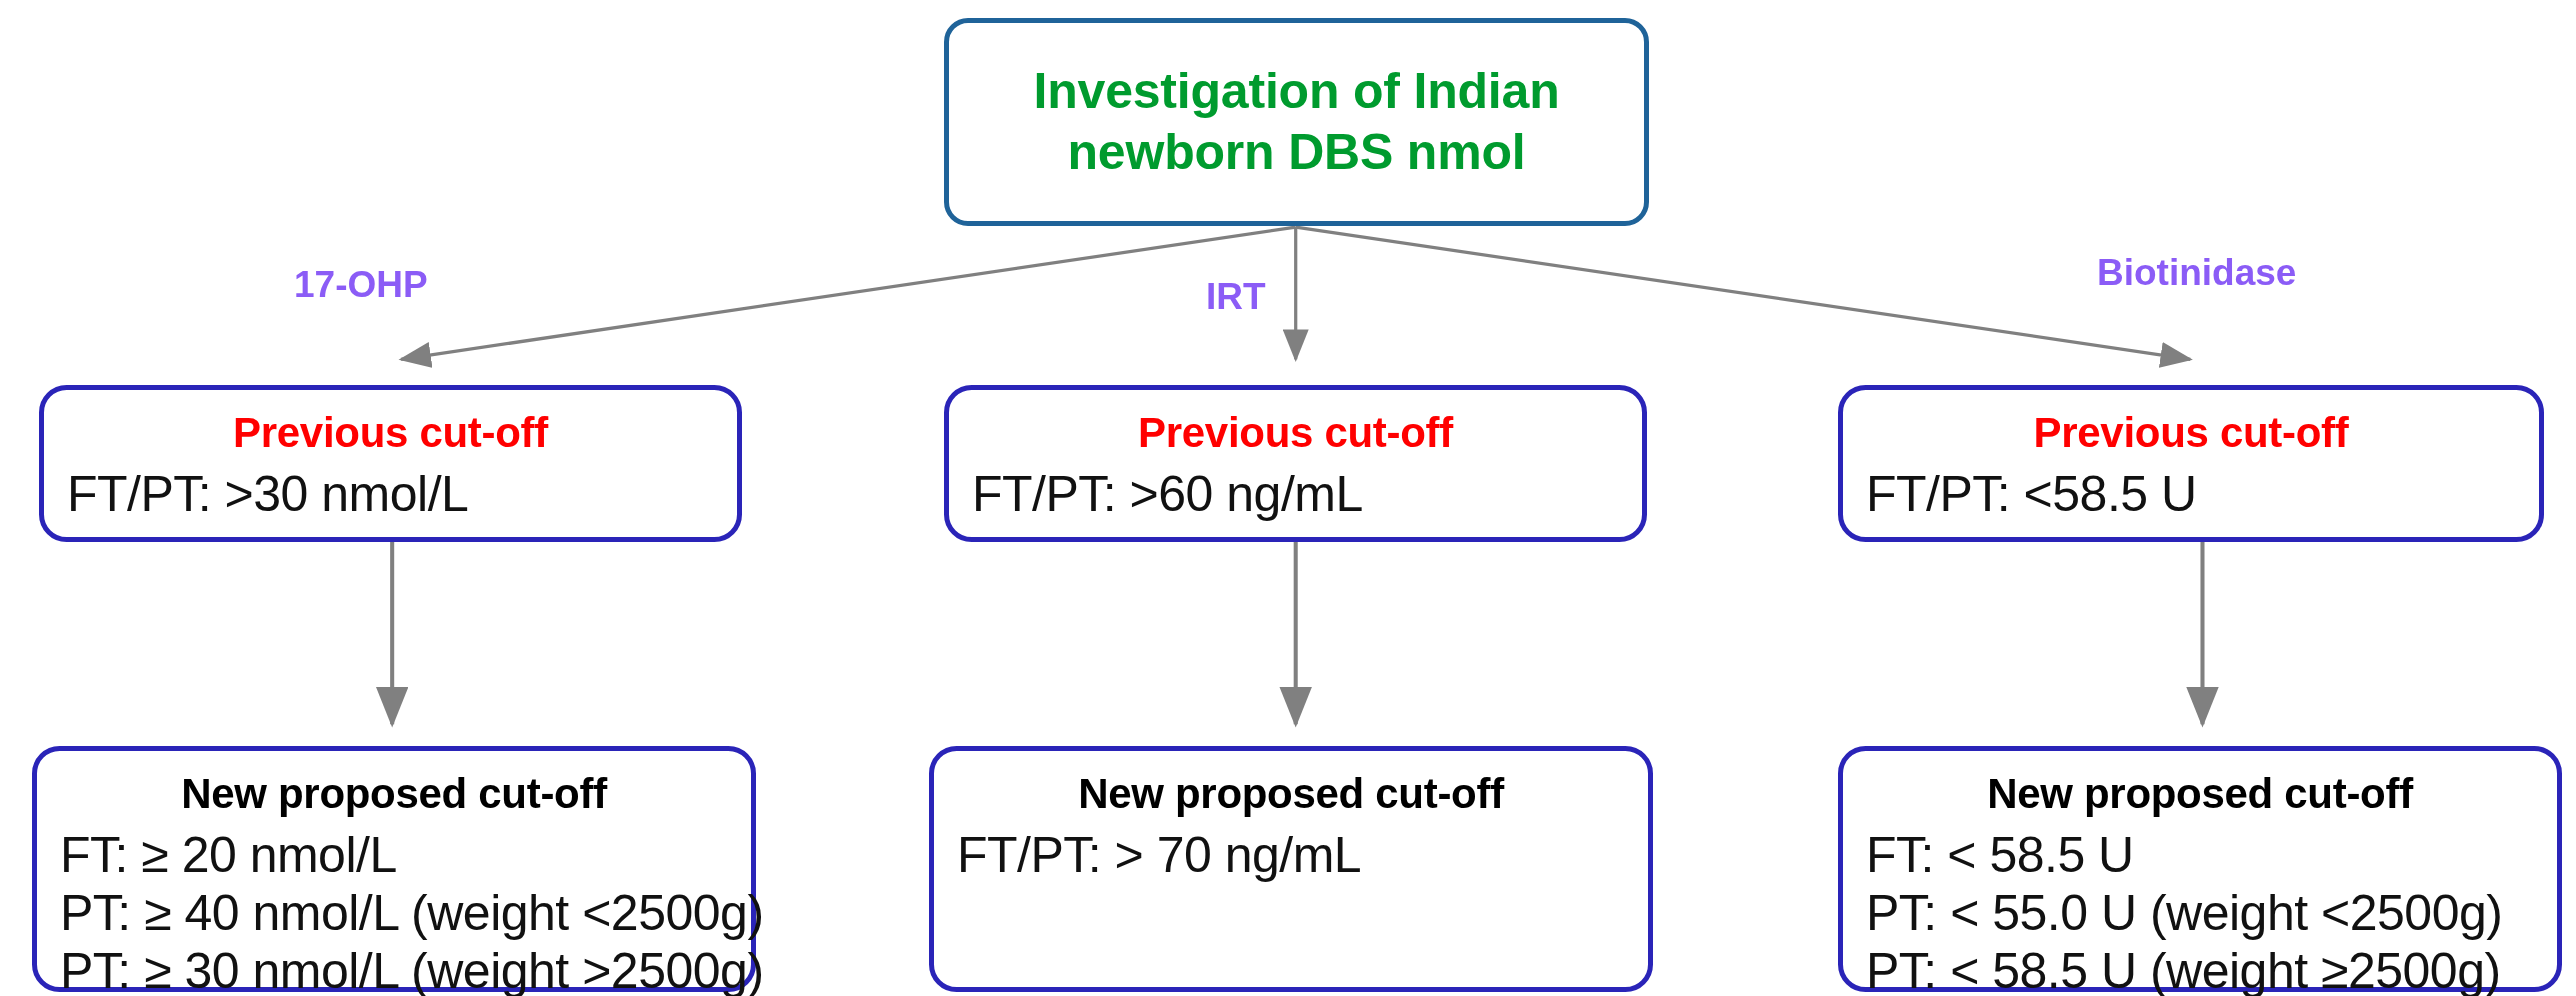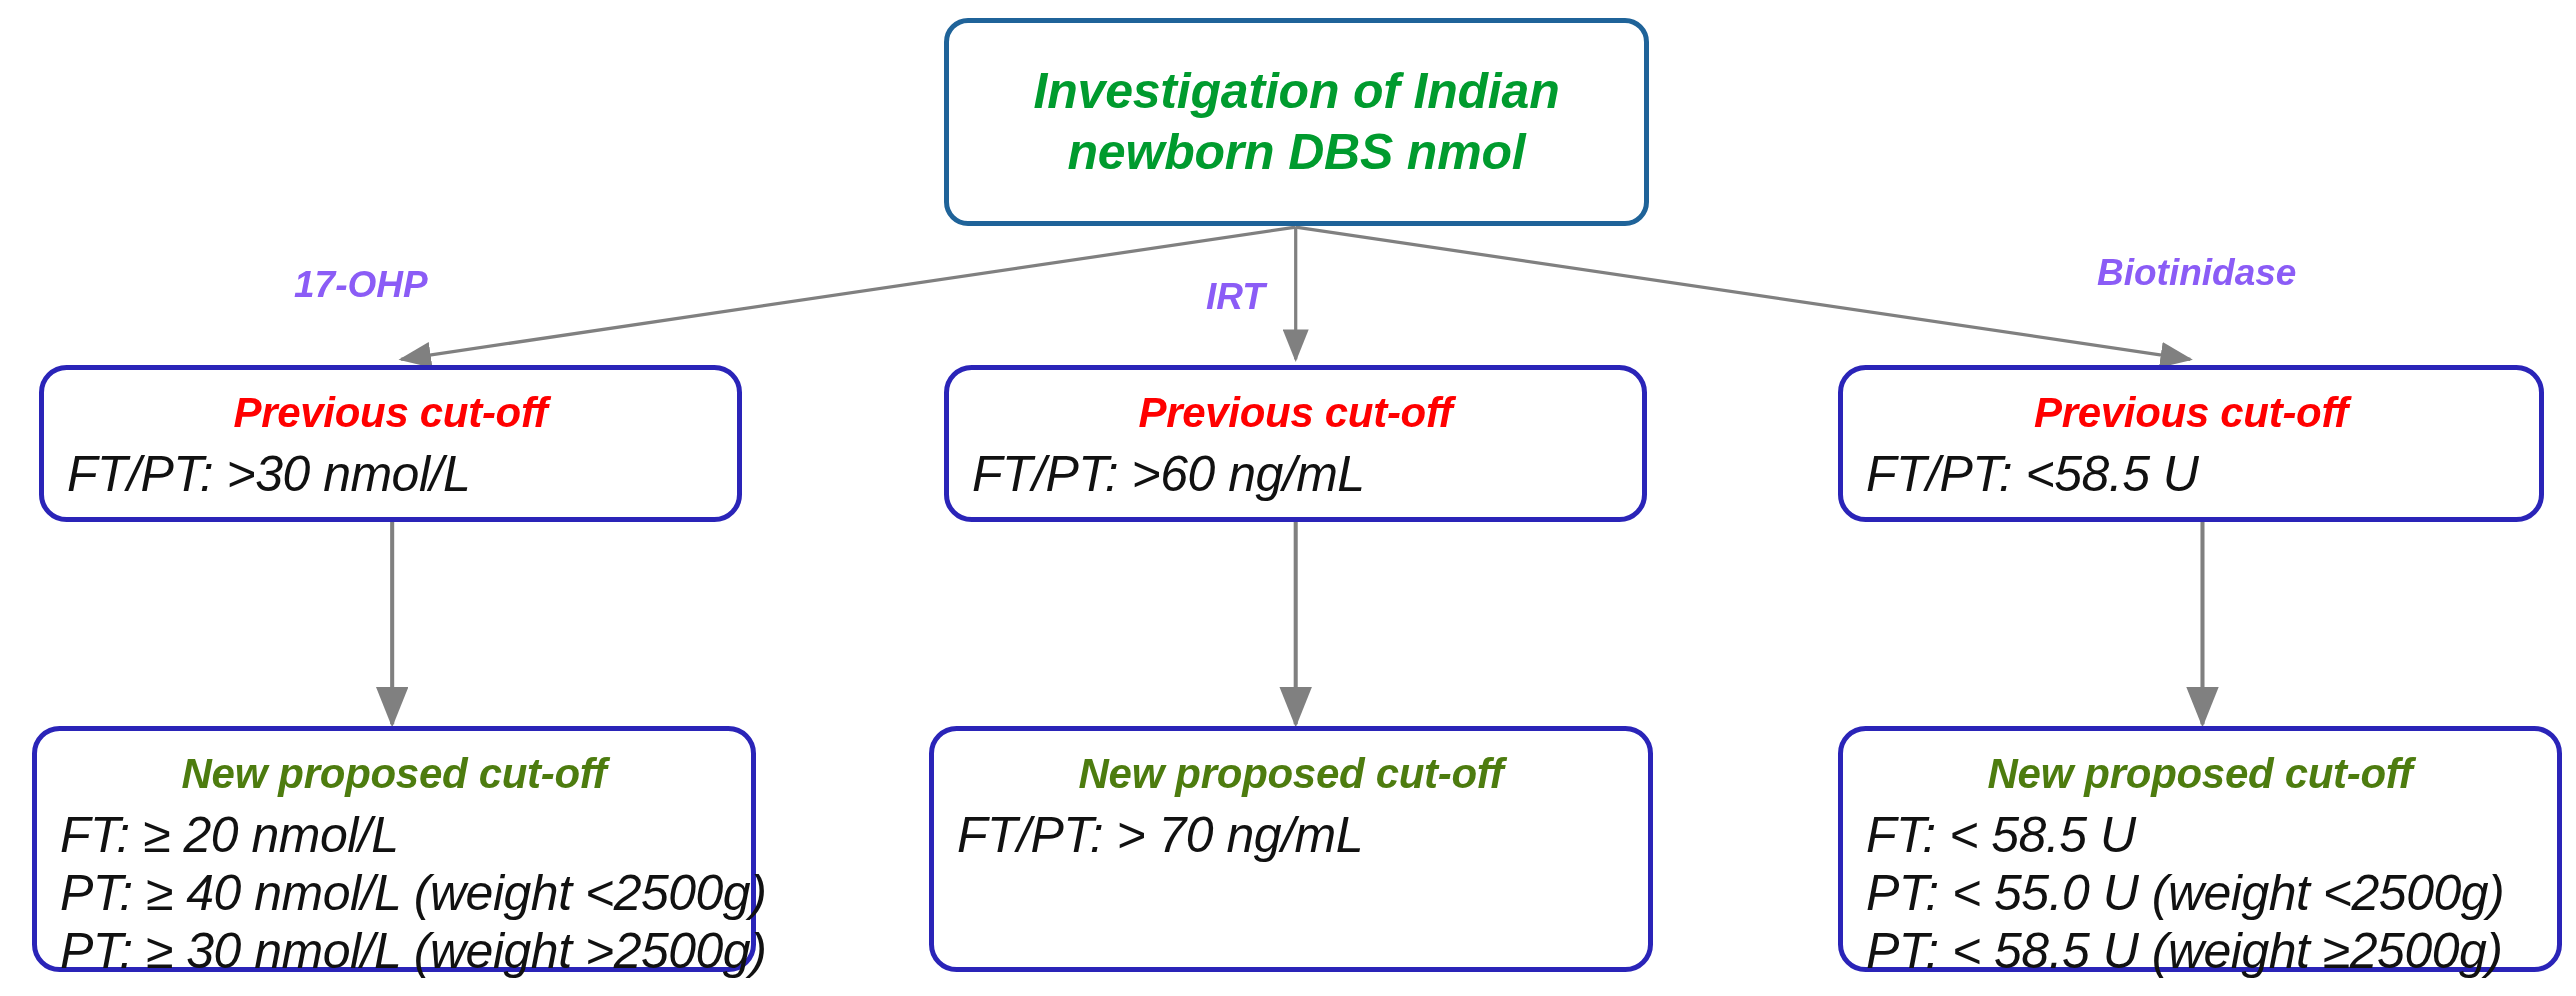--- a/index.html
+++ b/index.html
@@ -10,21 +10,20 @@
   }
   body {
     font-family: "Liberation Sans", sans-serif;
   }
   #canvas {
     position: relative;
     width: 2576px;
     height: 996px;
     background: #ffffff;
     overflow: hidden;
-    font-style: italic;
   }
   #edges {
     position: absolute;
     left: 0;
     top: 0;
     width: 2576px;
     height: 996px;
     pointer-events: none;
   }
   .node {
@@ -47,31 +46,32 @@
     font-weight: bold;
     font-size: 50px;
     line-height: 1.22;
     text-align: center;
     letter-spacing: -0.2px;
   }
   
   .node-box {
     border: 5.7px solid #2A24B8;
     padding: 0;
+    margin-top: 20px;
   }
   .box-heading {
     text-align: center;
     font-weight: bold;
     font-size: 42px;
     line-height: 1.05;
     margin-top: 21px;
     letter-spacing: -0.3px;
   }
   .heading-prev { color: #FF0000; }
-  .heading-new  { color: #4d7c0f; }
+  .heading-new  { color: #000000; }
   .box-lines {
     margin-top: 9.7px;
     padding-left: 23px;
   }
   .box-line {
     color: #111111;
     font-size: 50px;
     line-height: 1.16;
     white-space: nowrap;
     letter-spacing: -0.5px;

